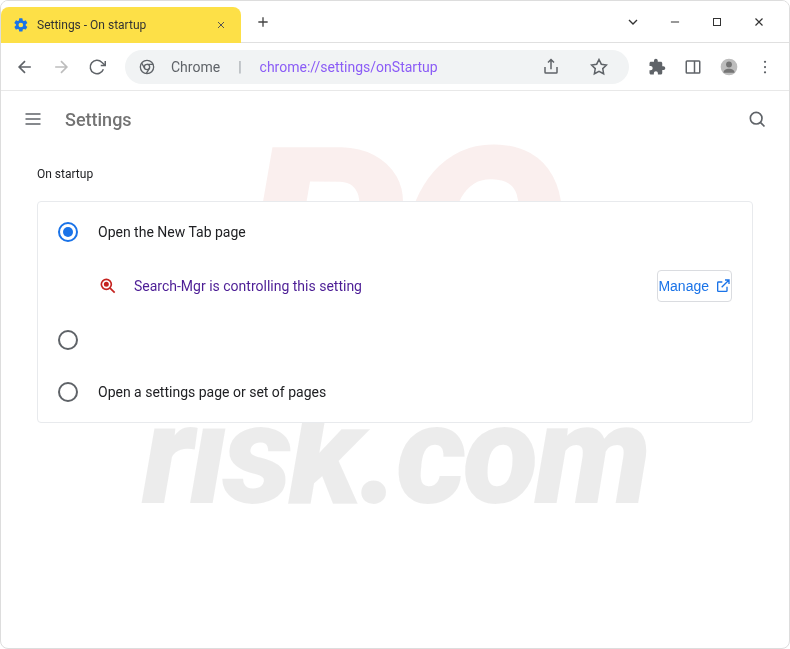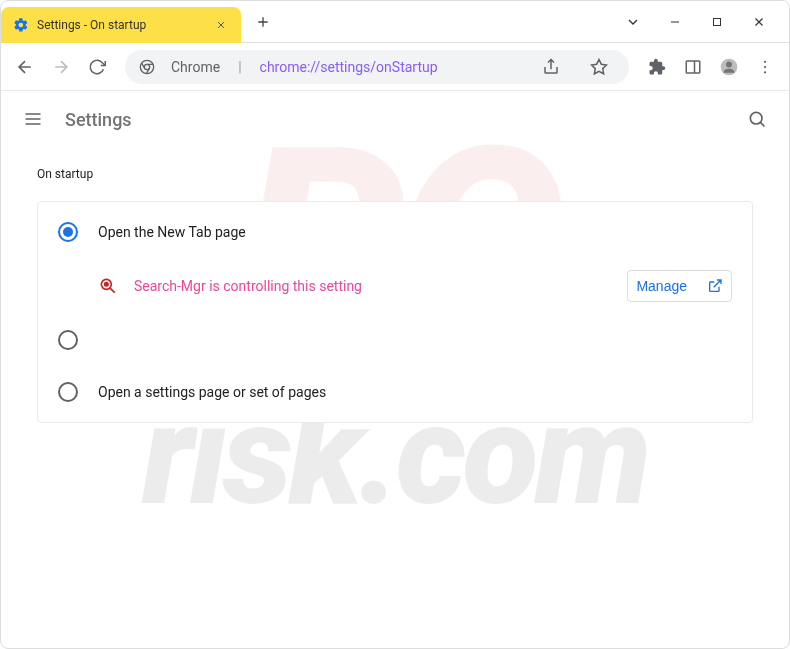--- a/index.html
+++ b/index.html
@@ -185,32 +185,32 @@
     .extension-notice {
       display: flex;
       align-items: center;
       padding: 12px 20px 12px 60px;
       gap: 16px;
     }
     .ext-icon {
       width: 20px; height: 20px; color: #c5221f;
       flex-shrink: 0;
     }
-    .ext-text { font-size: 14px; color: #ec4899; flex: 1; }
+    .ext-text { font-size: 14px; color: #4c1d95; flex: 1; }
     .btn {
       border: 1px solid #dadce0;
       background: #fff;
       color: #1a73e8;
       font-size: 14px;
-      padding: 7px 8px;
+      padding: 7px 0;
       border-radius: 4px;
       cursor: pointer;
       display: inline-flex;
       align-items: flex-start;
-      gap: 20px;
+      gap: 6px;
     }
     .btn-group { display: flex; gap: 10px; }
     .launch-icon { width: 16px; height: 16px; }
     svg { display: block; }
   </style>
 </head>
 <body>
 
 <div class="watermark">
   <div class="watermark-top">PC</div>

